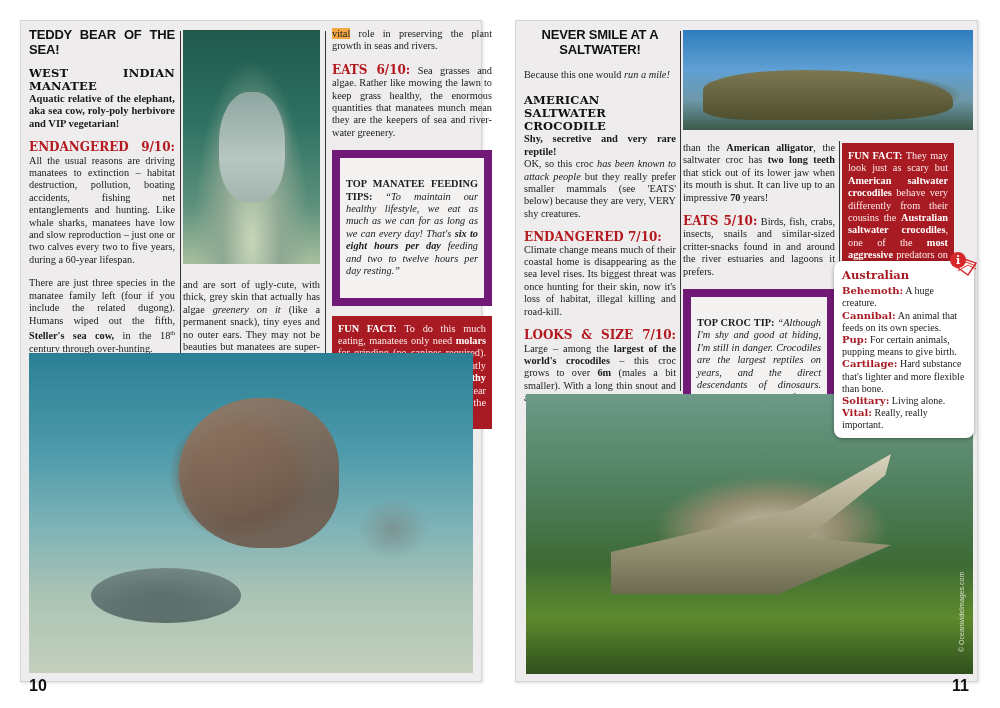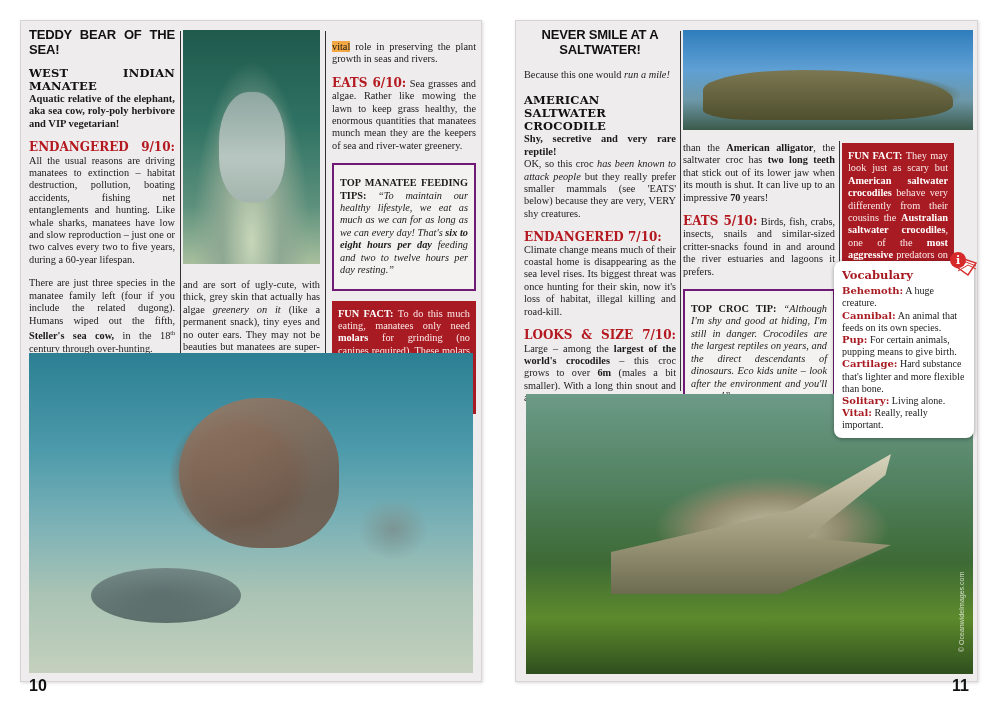--- a/index.html
+++ b/index.html
@@ -9,21 +9,21 @@
   .page.right { left: 515px; width: 463px; }
   .col { position: absolute; font-size: 10.3px; line-height: 12.4px; text-align: justify; }
   .col p { margin-bottom: 11px; }
   .vrule { position: absolute; width: 1px; background: #333; }
   .headline { font-family: "Liberation Sans", sans-serif; font-weight: 900; font-size: 13px; letter-spacing: -0.2px; line-height: 15px; color: #111; }
   .species { font-family: "DejaVu Serif", serif; font-weight: bold; font-size: 11.5px; line-height: 13px; text-transform: uppercase; color: #111; letter-spacing: 0.2px; }
   .subhead { font-weight: bold; font-size: 10.5px; line-height: 12.4px; }
   .lbl { font-family: "DejaVu Serif", serif; font-weight: bold; color: #b3191f; font-size: 12px; }
   .redbox { background: #a81b22; color: #fbeaea; padding: 7px 6px; font-size: 10.3px; line-height: 12.4px; text-align: justify; }
   .redbox b { color: #fff; }
-  .outlinebox { border: 2px solid #701a75; padding: 12px 6px; font-size: 10.3px; line-height: 12.4px; text-align: justify; background: #f4f1f1; }
+  .outlinebox { border: 8px solid #701a75; padding: 20px 6px; font-size: 10.3px; line-height: 12.4px; text-align: justify; background: #f4f1f1; }
   .photo { position: absolute; overflow: hidden; }
   .pagenum { position: absolute; font-family: "Liberation Sans", sans-serif; font-weight: 900; font-size: 16px; color: #111; }
   .vocab { position: absolute; background: #ffffff; border-radius: 8px; box-shadow: 0 1px 4px rgba(0,0,0,0.35); padding: 8px 6px 6px 8px; font-size: 10px; line-height: 12.2px; }
   .vocab .vtitle { font-family: "DejaVu Serif", serif; font-weight: bold; color: #a81b22; font-size: 11.5px; margin-bottom: 4px; }
   .vocab .term { font-family: "DejaVu Serif", serif; font-weight: bold; color: #a81b22; }
   .hl { background: #f4a742; }
   .copyright { position: absolute; transform: rotate(-90deg); transform-origin: left top; font-family: "Liberation Sans", sans-serif; font-size: 7px; color: rgba(255,255,255,0.75); white-space: nowrap; }
 </style>
 </head>
 <body>
@@ -59,21 +59,21 @@
   <div class="col" style="left:162px; top:258px; width:137px;">
     <p>
       <span>and are sort of ugly-cute, with thick, grey skin that actually has algae</span>
       <i>greenery on it</i>
       <span>(like a permanent snack), tiny eyes and no outer ears. They may not be beauties but manatees are super-cool, gentle jumbos who play a</span>
     </p>
   </div>
 
   <div class="vrule" style="left:304px; top:10px; height:340px;"></div>
 
-  <div class="col" style="left:311px; top:20px; width:144px;">
+  <div class="col" style="left:311px; top:7px; width:160px;">
     <p>
       <span class="hl">vital</span>
       <span>role in preserving the plant growth in seas and rivers.</span>
     </p>
     <p>
       <span class="lbl">EATS 6/10:</span>
       <span>Sea grasses and algae. Rather like mowing the lawn to keep grass healthy, the enormous quantities that manatees munch mean they are the keepers of sea and river-water greenery.</span>
     </p>
     <div class="outlinebox" style="margin-bottom:10px;">
       <b>TOP MANATEE FEEDING TIPS:</b>
@@ -174,21 +174,21 @@
   <div class="vocab" style="left:318px; top:240px; width:140px;">
     <div style="position:absolute; right:-6px; top:-10px; width:34px; height:28px;">
       <svg width="34" height="28" viewBox="0 0 34 28">
         <path d="M8 14 L18 8 L30 12 L22 24 Z" fill="#fff" stroke="#d62a2a" stroke-width="1.4"></path>
         <path d="M10 17 L20 11 L30 15" fill="none" stroke="#d62a2a" stroke-width="1"></path>
         <path d="M12 20 L22 14 L30 18" fill="none" stroke="#d62a2a" stroke-width="1"></path>
         <circle cx="12" cy="9" r="8" fill="#d62a2a"></circle>
         <text x="12" y="13" font-family="DejaVu Serif, serif" font-weight="bold" font-size="11" fill="#fff" text-anchor="middle">i</text>
       </svg>
     </div>
-    <div class="vtitle">Vocabulary</div>
+    <div class="vtitle">Australian</div>
     <div><span class="term">Behemoth:</span> <span>A huge creature.</span></div>
     <div><span class="term">Cannibal:</span> <span>An animal that feeds on its own species.</span></div>
     <div><span class="term">Pup:</span> <span>For certain animals, pupping means to give birth.</span></div>
     <div><span class="term">Cartilage:</span> <span>Hard substance that's lighter and more flexible than bone.</span></div>
     <div><span class="term">Solitary:</span> <span>Living alone.</span></div>
     <div><span class="term">Vital:</span> <span>Really, really important.</span></div>
   </div>
 
   <div class="pagenum" style="left:436px; top:656px;">11</div>
 </div>

